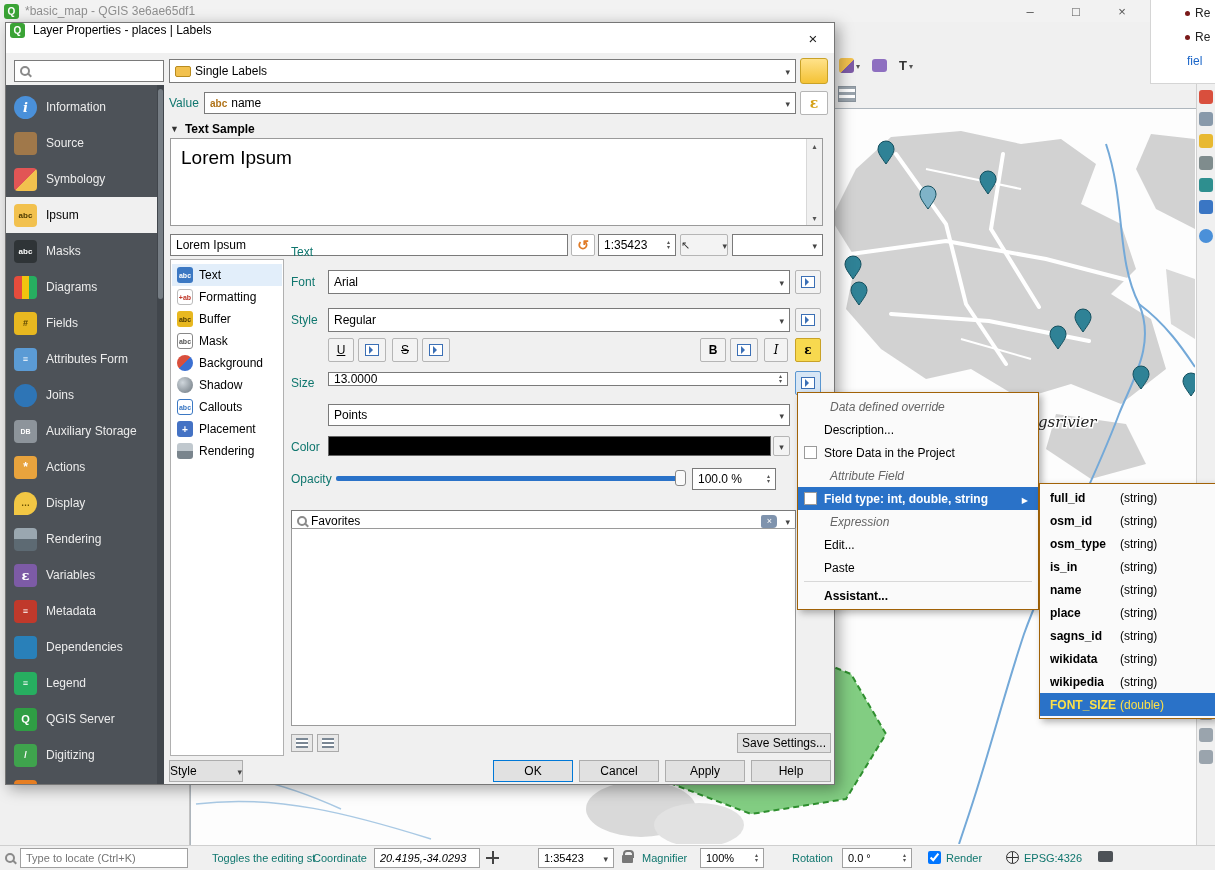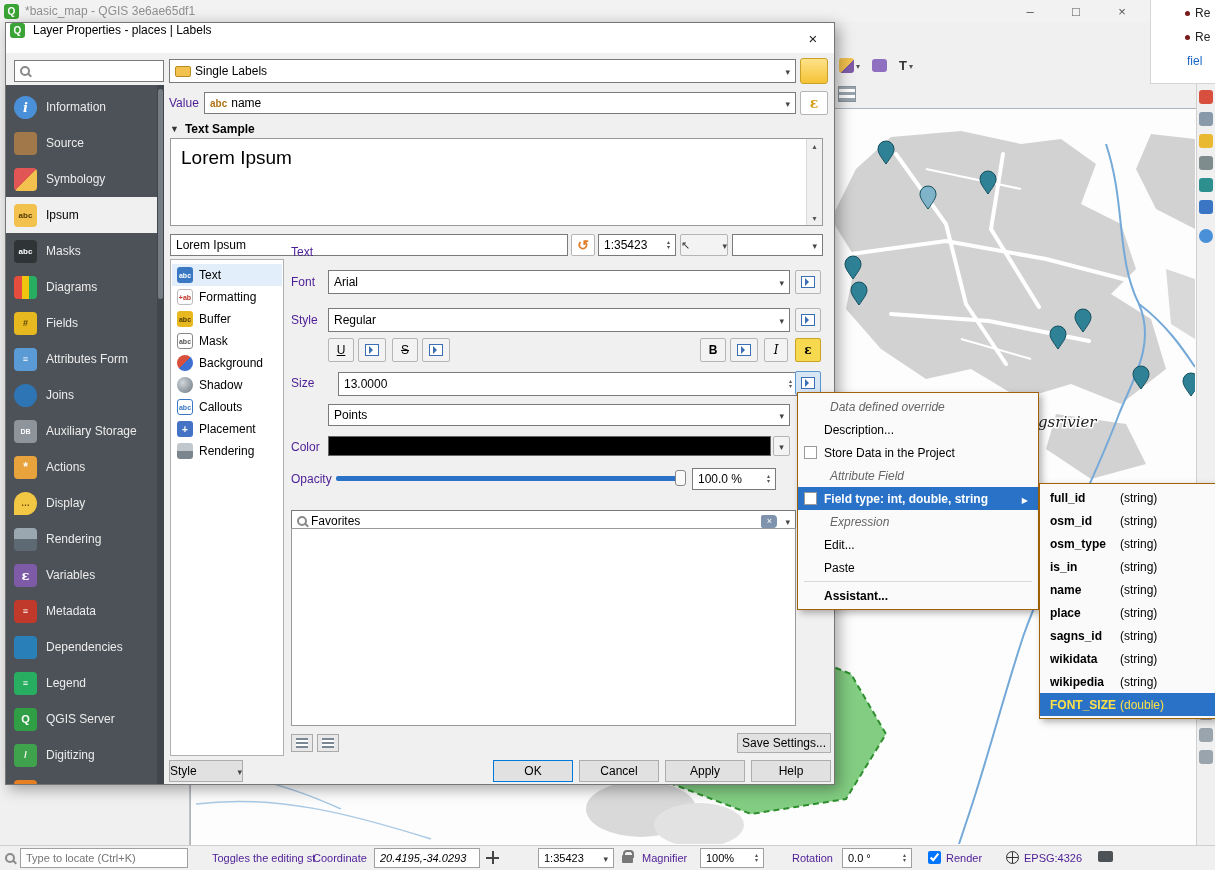--- a/index.html
+++ b/index.html
@@ -37,21 +37,21 @@
 
 .input,.combo,.spinbox{position:absolute;background:#fff;border:1px solid #7a7a7a;display:flex;align-items:center;padding:0 5px;font-size:12px;gap:4px;overflow:hidden;white-space:nowrap}
 input.raw{font:inherit;border:none;outline:none;flex:1;min-width:0;background:transparent}
 .dd{margin-left:auto;color:#444;flex:none}
 .dd::before{content:"▾";font-size:9px}
 .spn{margin-left:auto;display:flex;flex-direction:column;justify-content:center;flex:none;color:#555}
 .spn span{font-size:6px;line-height:5px}
 .su::before{content:"▴"} .sd::before{content:"▾"}
 .btn{position:absolute;background:#e1e1e1;border:1px solid #adadad;display:flex;align-items:center;justify-content:center;font-size:12px;gap:4px}
 .btn.default{border:1px solid #0078d7}
-.lbl{position:absolute;font-size:12px;color:#4c1d95;white-space:nowrap}
+.lbl{position:absolute;font-size:12px;color:#0f766e;white-space:nowrap}
 .mag{width:10px;height:10px;border:2px solid #8a8a8a;border-radius:50%;position:relative;flex:none}
 .mag::after{content:"";position:absolute;width:5px;height:2px;background:#8a8a8a;transform:rotate(45deg);right:-4px;bottom:-2px}
 .bld{font-weight:bold}
 
 .dialog{position:absolute;left:5px;top:22px;width:830px;height:763px;background:#f0f0f0;border:1px solid #767676;box-shadow:4px 4px 14px rgba(0,0,0,.35);z-index:10}
 .dlg-title{position:absolute;left:0;top:0;right:0;height:30px;background:#fff;display:flex;}
 .dlg-title-text{margin-left:8px;font-size:12px}
 .dlg-close{position:absolute;right:0;top:0;width:42px;height:30px;display:flex;align-items:center;justify-content:center;font-size:15px;color:#222}
 
 .sb{position:absolute;left:0;top:62px;width:158px;bottom:0;background:#4d5258;overflow:hidden}
@@ -482,21 +482,21 @@
     </div>
   <div class="ddbtn" style="left:724px;top:315px;width:28px">
       <span class="ddic"></span>
     </div>
   <div class="fmt-btn i" style="left:758px;top:315px;width:24px;height:24px">
       <span>I</span>
     </div>
   <div class="eps-btn" style="left:789px;top:315px"></div>
 
   <span class="lbl" style="left:285px;top:353px">Size</span>
-  <div class="spinbox" style="left:332px;top:349px;width:460px;height:24px">
+  <div class="spinbox" style="left:322px;top:349px;width:460px;height:14px">
       <span>13.0000</span>
       <span class="spn">
         <span class="su"></span>
         <span class="sd"></span>
       </span>
     </div>
   <div class="ddbtn pressed" style="left:789px;top:348px">
       <span class="ddic"></span>
     </div>
 

